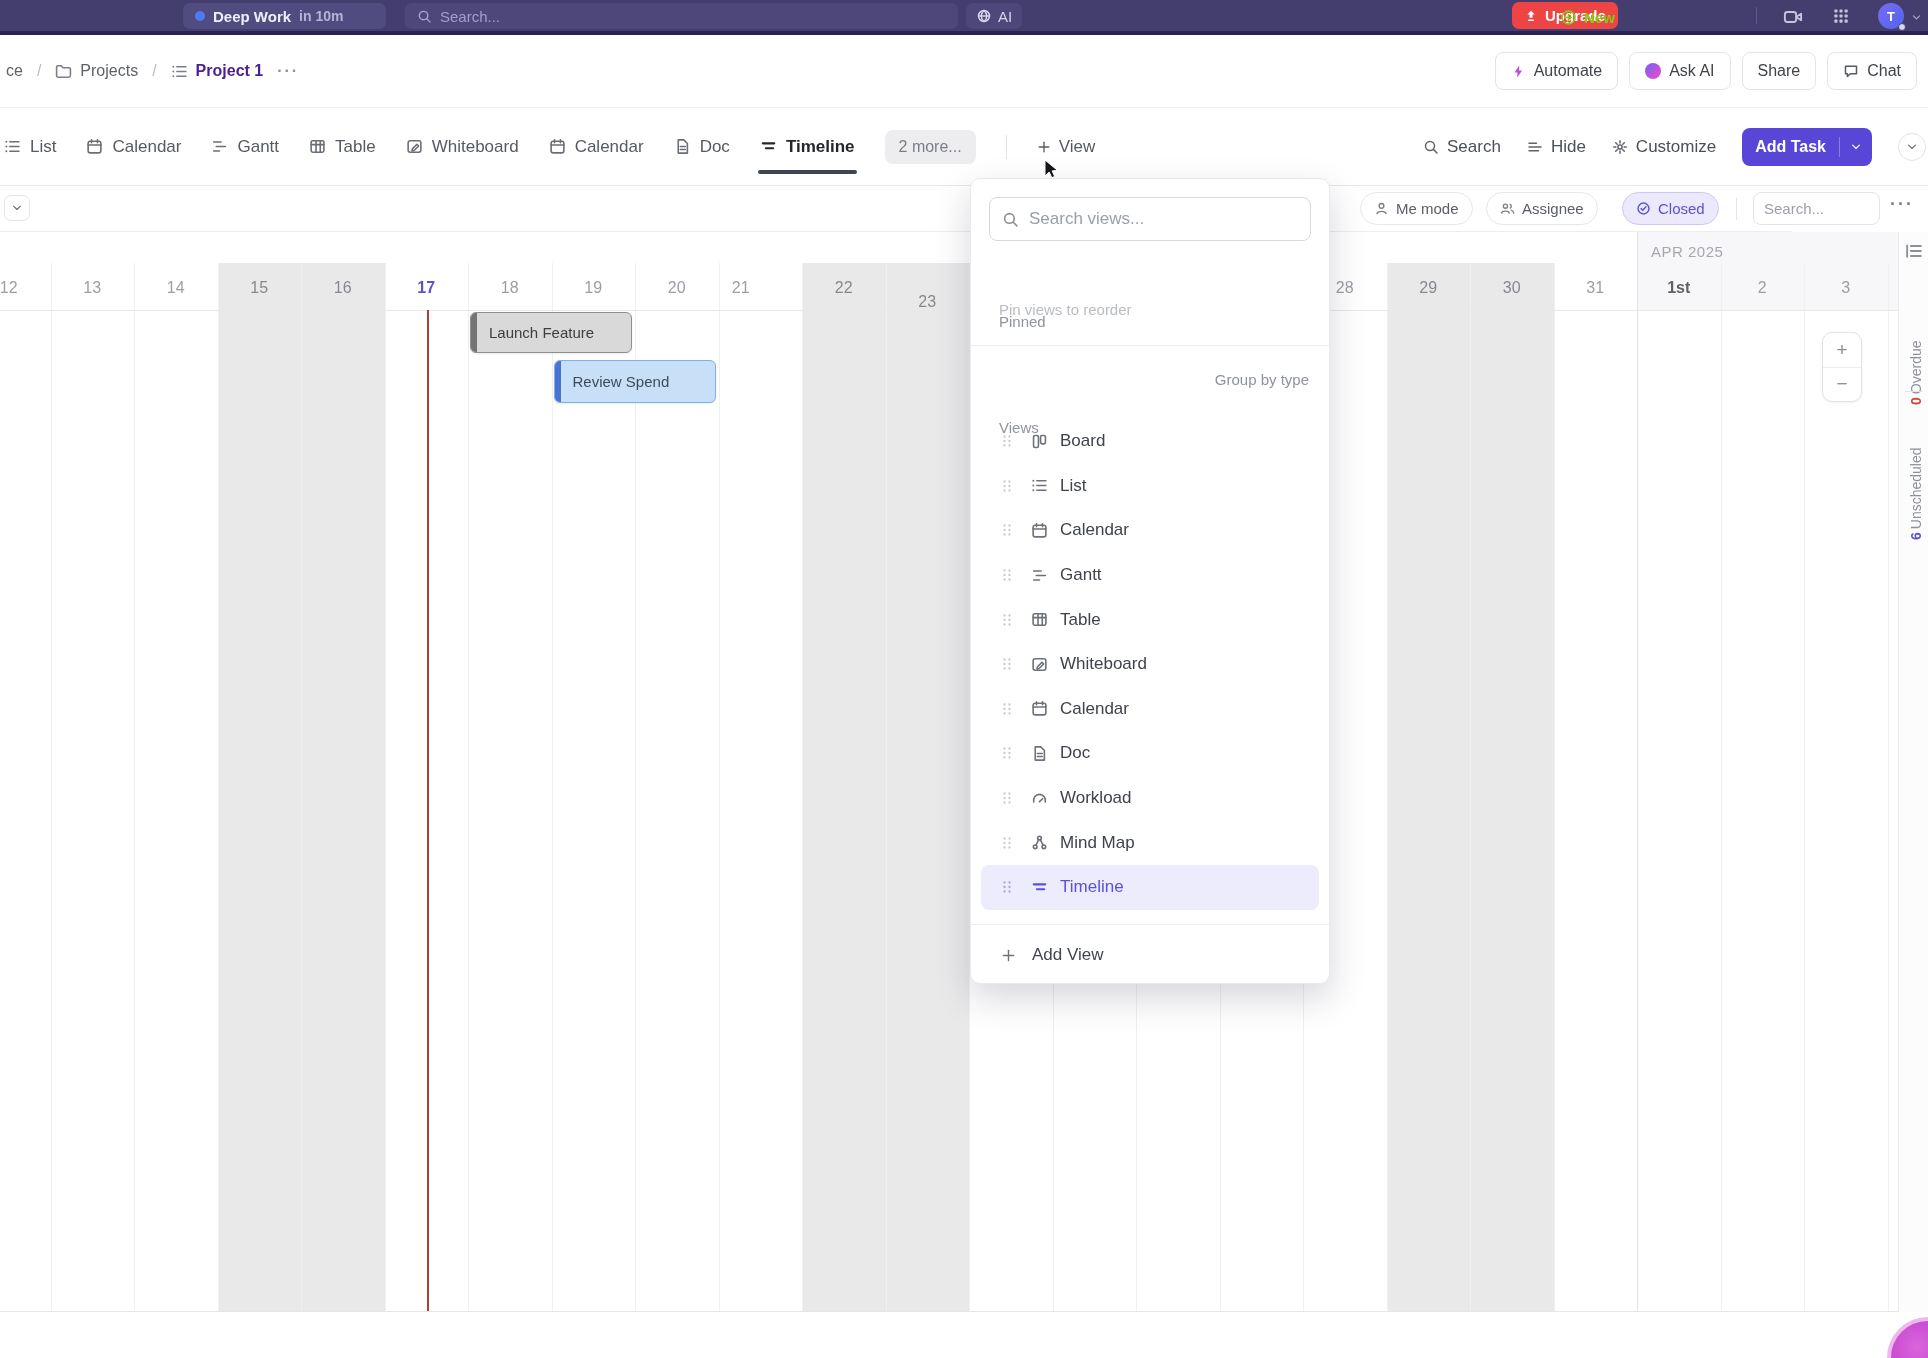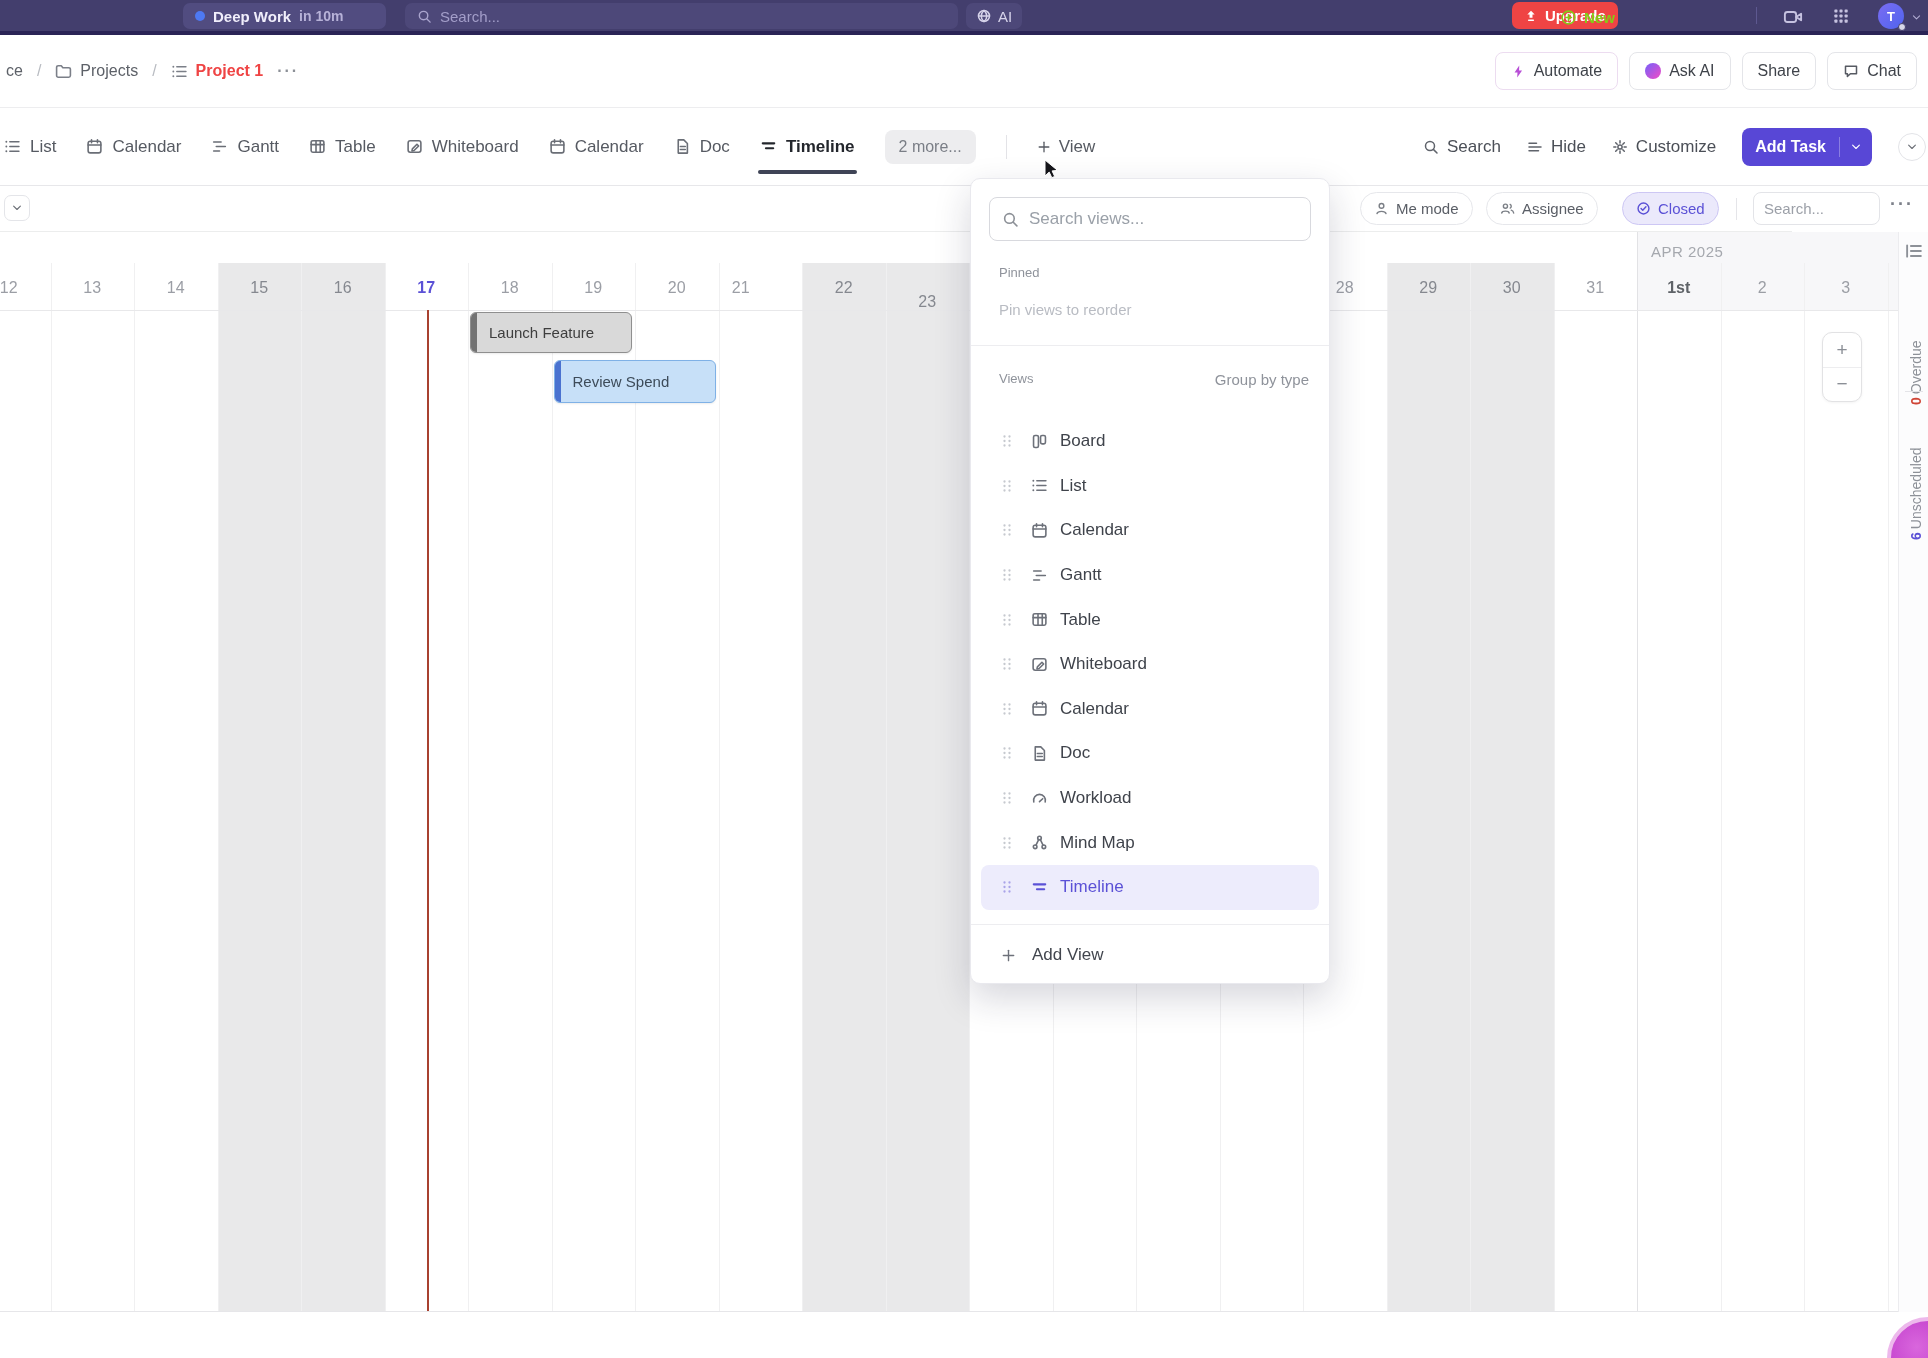--- a/index.html
+++ b/index.html
@@ -36,21 +36,21 @@
     border-radius:50%; background:#d8d8e8; border:1px solid #433e6d; }
   #tb-caret { position:absolute; left:1911px; top:12px; width:11px; height:11px; color:#b3aed4; }
 
   
   #crumbrow { position:absolute; left:0; top:35px; width:1928px; height:72px; background:#fff; }
   #crumbs { position:absolute; left:6px; top:0; height:72px; display:flex; align-items:center; gap:14px;
     font-size:16px; color:#5d6168; }
   .crumb-sep { color:#b9bcc2; }
   .crumb-grp { display:flex; align-items:center; gap:8px; }
   .crumb-ic { width:17px; height:17px; color:#7b7f88; }
-  #crumb-project { color:#ef4444; font-weight:600; }
+  #crumb-project { color:#4c1d95; font-weight:600; }
   #crumb-more { color:#8c9097; letter-spacing:2px; font-weight:700; }
   #crumb-actions { position:absolute; right:11px; top:17px; display:flex; gap:11px; }
   .hbtn { height:38px; display:flex; align-items:center; gap:8px; padding:0 15px;
     border:1px solid #e4e5e9; border-radius:8px; background:#fff; color:#3f434a; font-size:16px; }
   #btn-automate { border-color:#ecdcf0; }
   .bolt { width:15px; height:15px; color:#b84fd6; }
   .ai-dot { width:16px; height:16px; border-radius:50%;
     background:linear-gradient(135deg,#8d5cf0 20%,#d94fd0 80%); }
   .chat-ic { width:16px; height:16px; color:#565a62; }
 
@@ -143,21 +143,21 @@
   #rail-div { position:absolute; left:6px; top:159px; width:18px; height:1px; background:#e4e4e8; }
 
   
   #popup { position:absolute; left:970px; top:178px; width:360px; height:806px; background:#fff;
     border:1px solid #e9e9ee; border-radius:10px; box-shadow:0 14px 36px rgba(25,25,60,.18); z-index:20; }
   #vp-search { position:absolute; left:18px; right:18px; top:18px; height:44px;
     border:1.5px solid #d8d9de; border-radius:8px; display:flex; align-items:center; gap:10px; padding:0 12px; }
   #vp-search .icon { width:17px; height:17px; color:#8c9097; }
   #vp-search input { font-size:17px; color:#3f434b; }
   #vp-search input::placeholder { color:#9aa0a8; }
-  .vp-section { position:absolute; left:28px; font-size:13px; color:#8f939b; }
+  .vp-section { position:absolute; left:28px; font-size:15px; color:#8f939b;margin-top:48px; }
   #vp-hint { position:absolute; left:28px; top:122px; font-size:15px; color:#b9bcc3; }
   .vp-divider { position:absolute; left:0; right:0; height:1px; background:#ededf0; }
   #vp-groupby { position:absolute; right:20px; top:192px; font-size:15px; color:#8f939b; }
   #vp-items { position:absolute; left:0; right:0; top:240px; }
   .vp-row { height:44.6px; display:flex; align-items:center; padding-left:30px; }
   .vp-row .grip { width:12px; height:16px; color:#c6c9cf; margin-right:18px; }
   .vp-row .vicon { width:17px; height:17px; color:#6d717a; margin-right:12px; }
   .vp-row .vlabel { font-size:17px; color:#3f434b; }
   .vp-row.selected { margin:0 10px; padding-left:20px; background:#edecfc; border-radius:8px; }
   .vp-row.selected .grip { color:#a9a3e8; }

